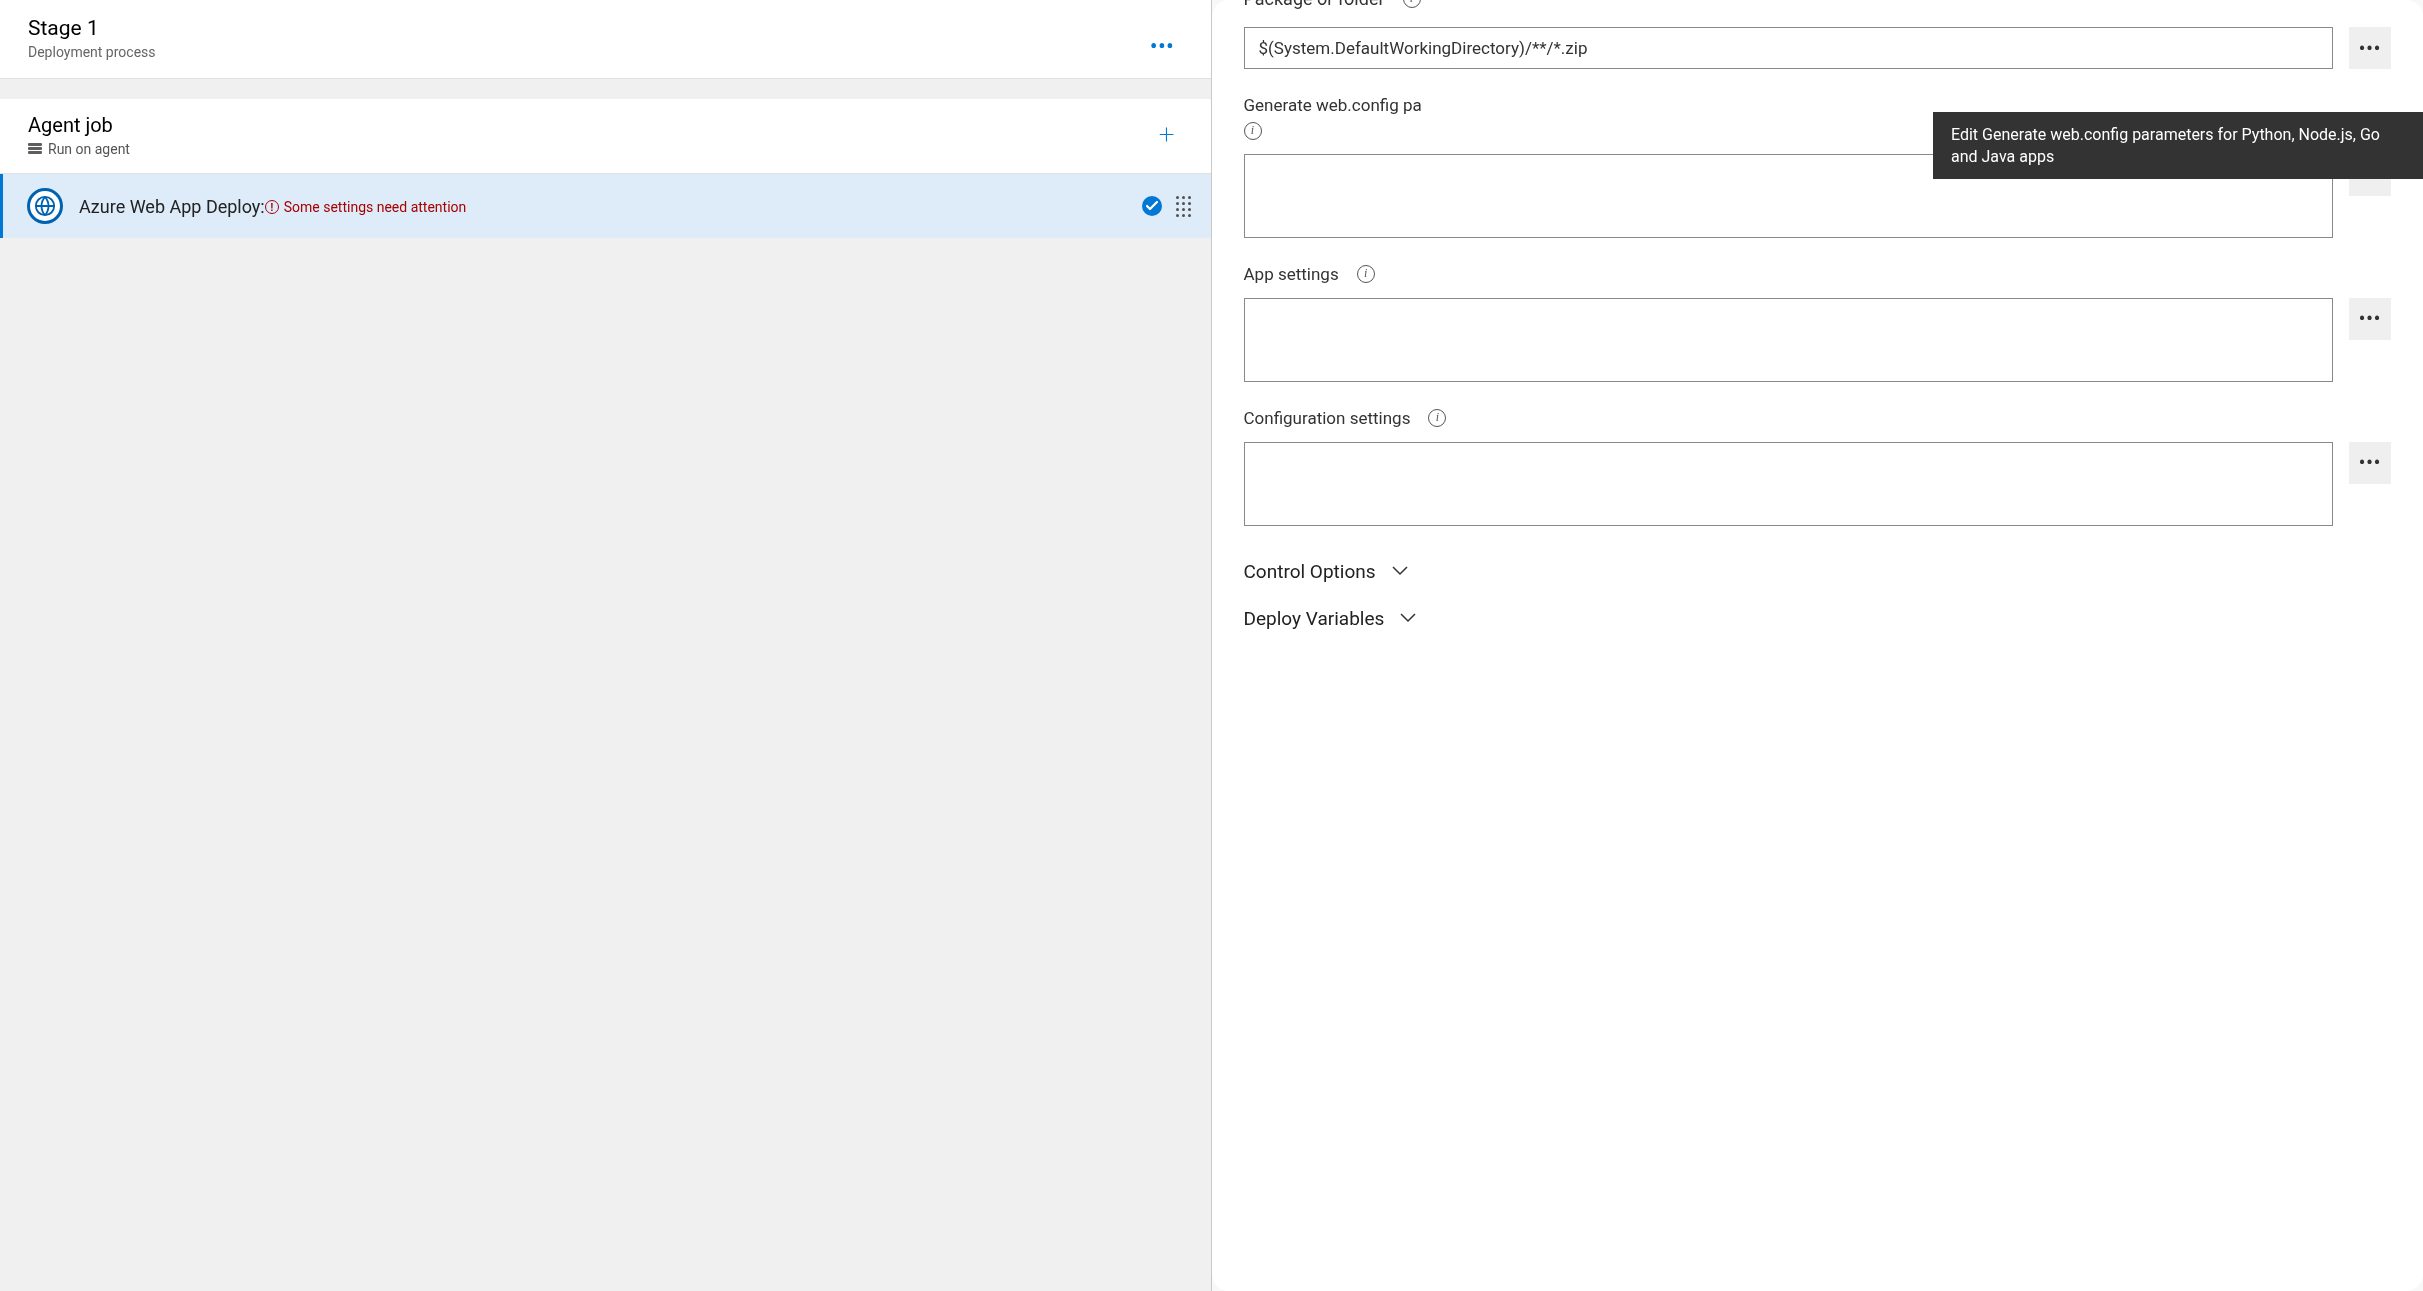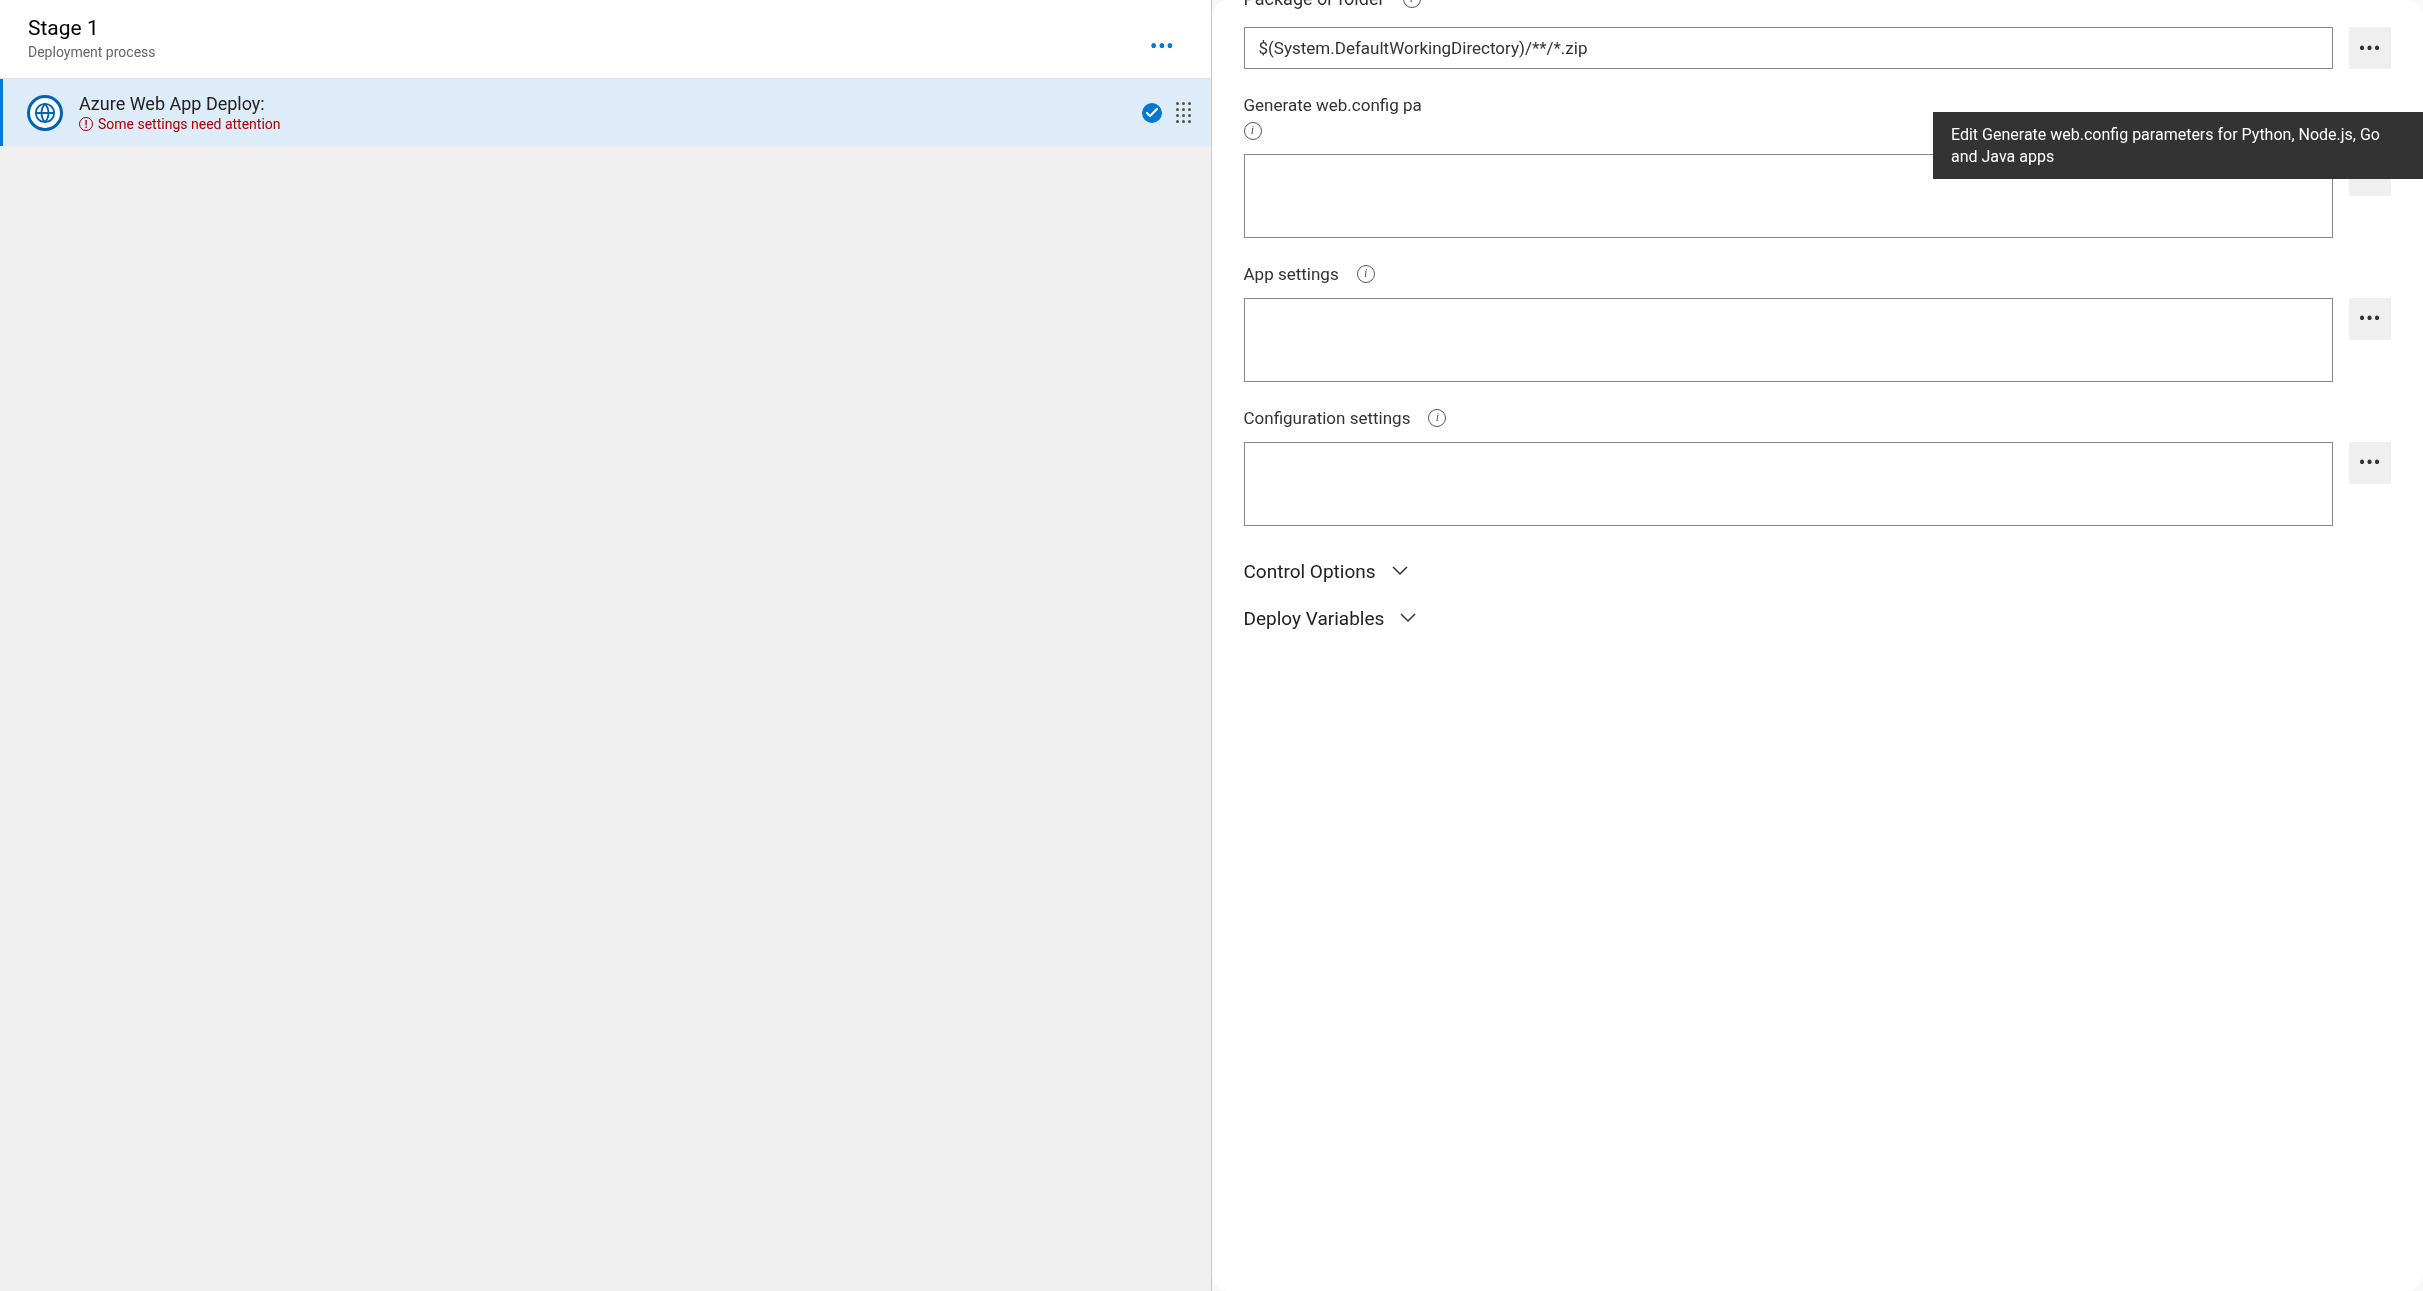--- a/index.html
+++ b/index.html
@@ -94,21 +94,21 @@
     }
     .task-left { display: flex; align-items: center; gap: 16px; }
     .task-icon {
       width: 36px; height: 36px;
       border-radius: 50%;
       border: 3px solid #0063B1;
       position: relative;
       background: #fff;
     }
     .task-icon svg { position:absolute; top:50%; left:50%; transform:translate(-50%,-50%); }
-    .task-info { display:flex; flex-direction:column; }
+    .task-info { display:flex; flex-direction:row; }
     .task-title { font-size: 18px; color: #222; }
     .task-warn {
       font-size: 14px;
       color: #a80000;
       display: flex;
       align-items: center;
       gap: 5px;
       margin-top:2px;
     }
     .warn-icon {
@@ -242,20 +242,34 @@
 
   <div class="left-panel">
     <div class="stage-header">
       <div>
         <div class="stage-title">Stage 1</div>
         <div class="stage-subtitle">Deployment process</div>
       </div>
       <div class="more-btn">•••</div>
     </div>
 
+    <div class="agent-job">
+      <div class="agent-info">
+        <div class="agent-title">Agent job</div>
+        <div class="agent-sub">
+          <span class="server-icon">
+              <span></span>
+              <span></span>
+              <span></span>
+            </span>
+          <span>Run on agent</span>
+        </div>
+      </div>
+      <div class="plus-btn">+</div>
+    </div>
 
     <div class="task-item">
       <div class="task-left">
         <div class="task-icon">
           <svg width="22" height="22" viewBox="0 0 24 24" fill="none">
             <circle cx="12" cy="12" r="10" stroke="#0063B1" stroke-width="2" fill="none"></circle>
             <path d="M2 12 h20 M12 2 a15 15 0 0 1 0 20 M12 2 a15 15 0 0 0 0 20" stroke="#0063B1" stroke-width="2" fill="none"></path>
           </svg>
         </div>
         <div class="task-info">

